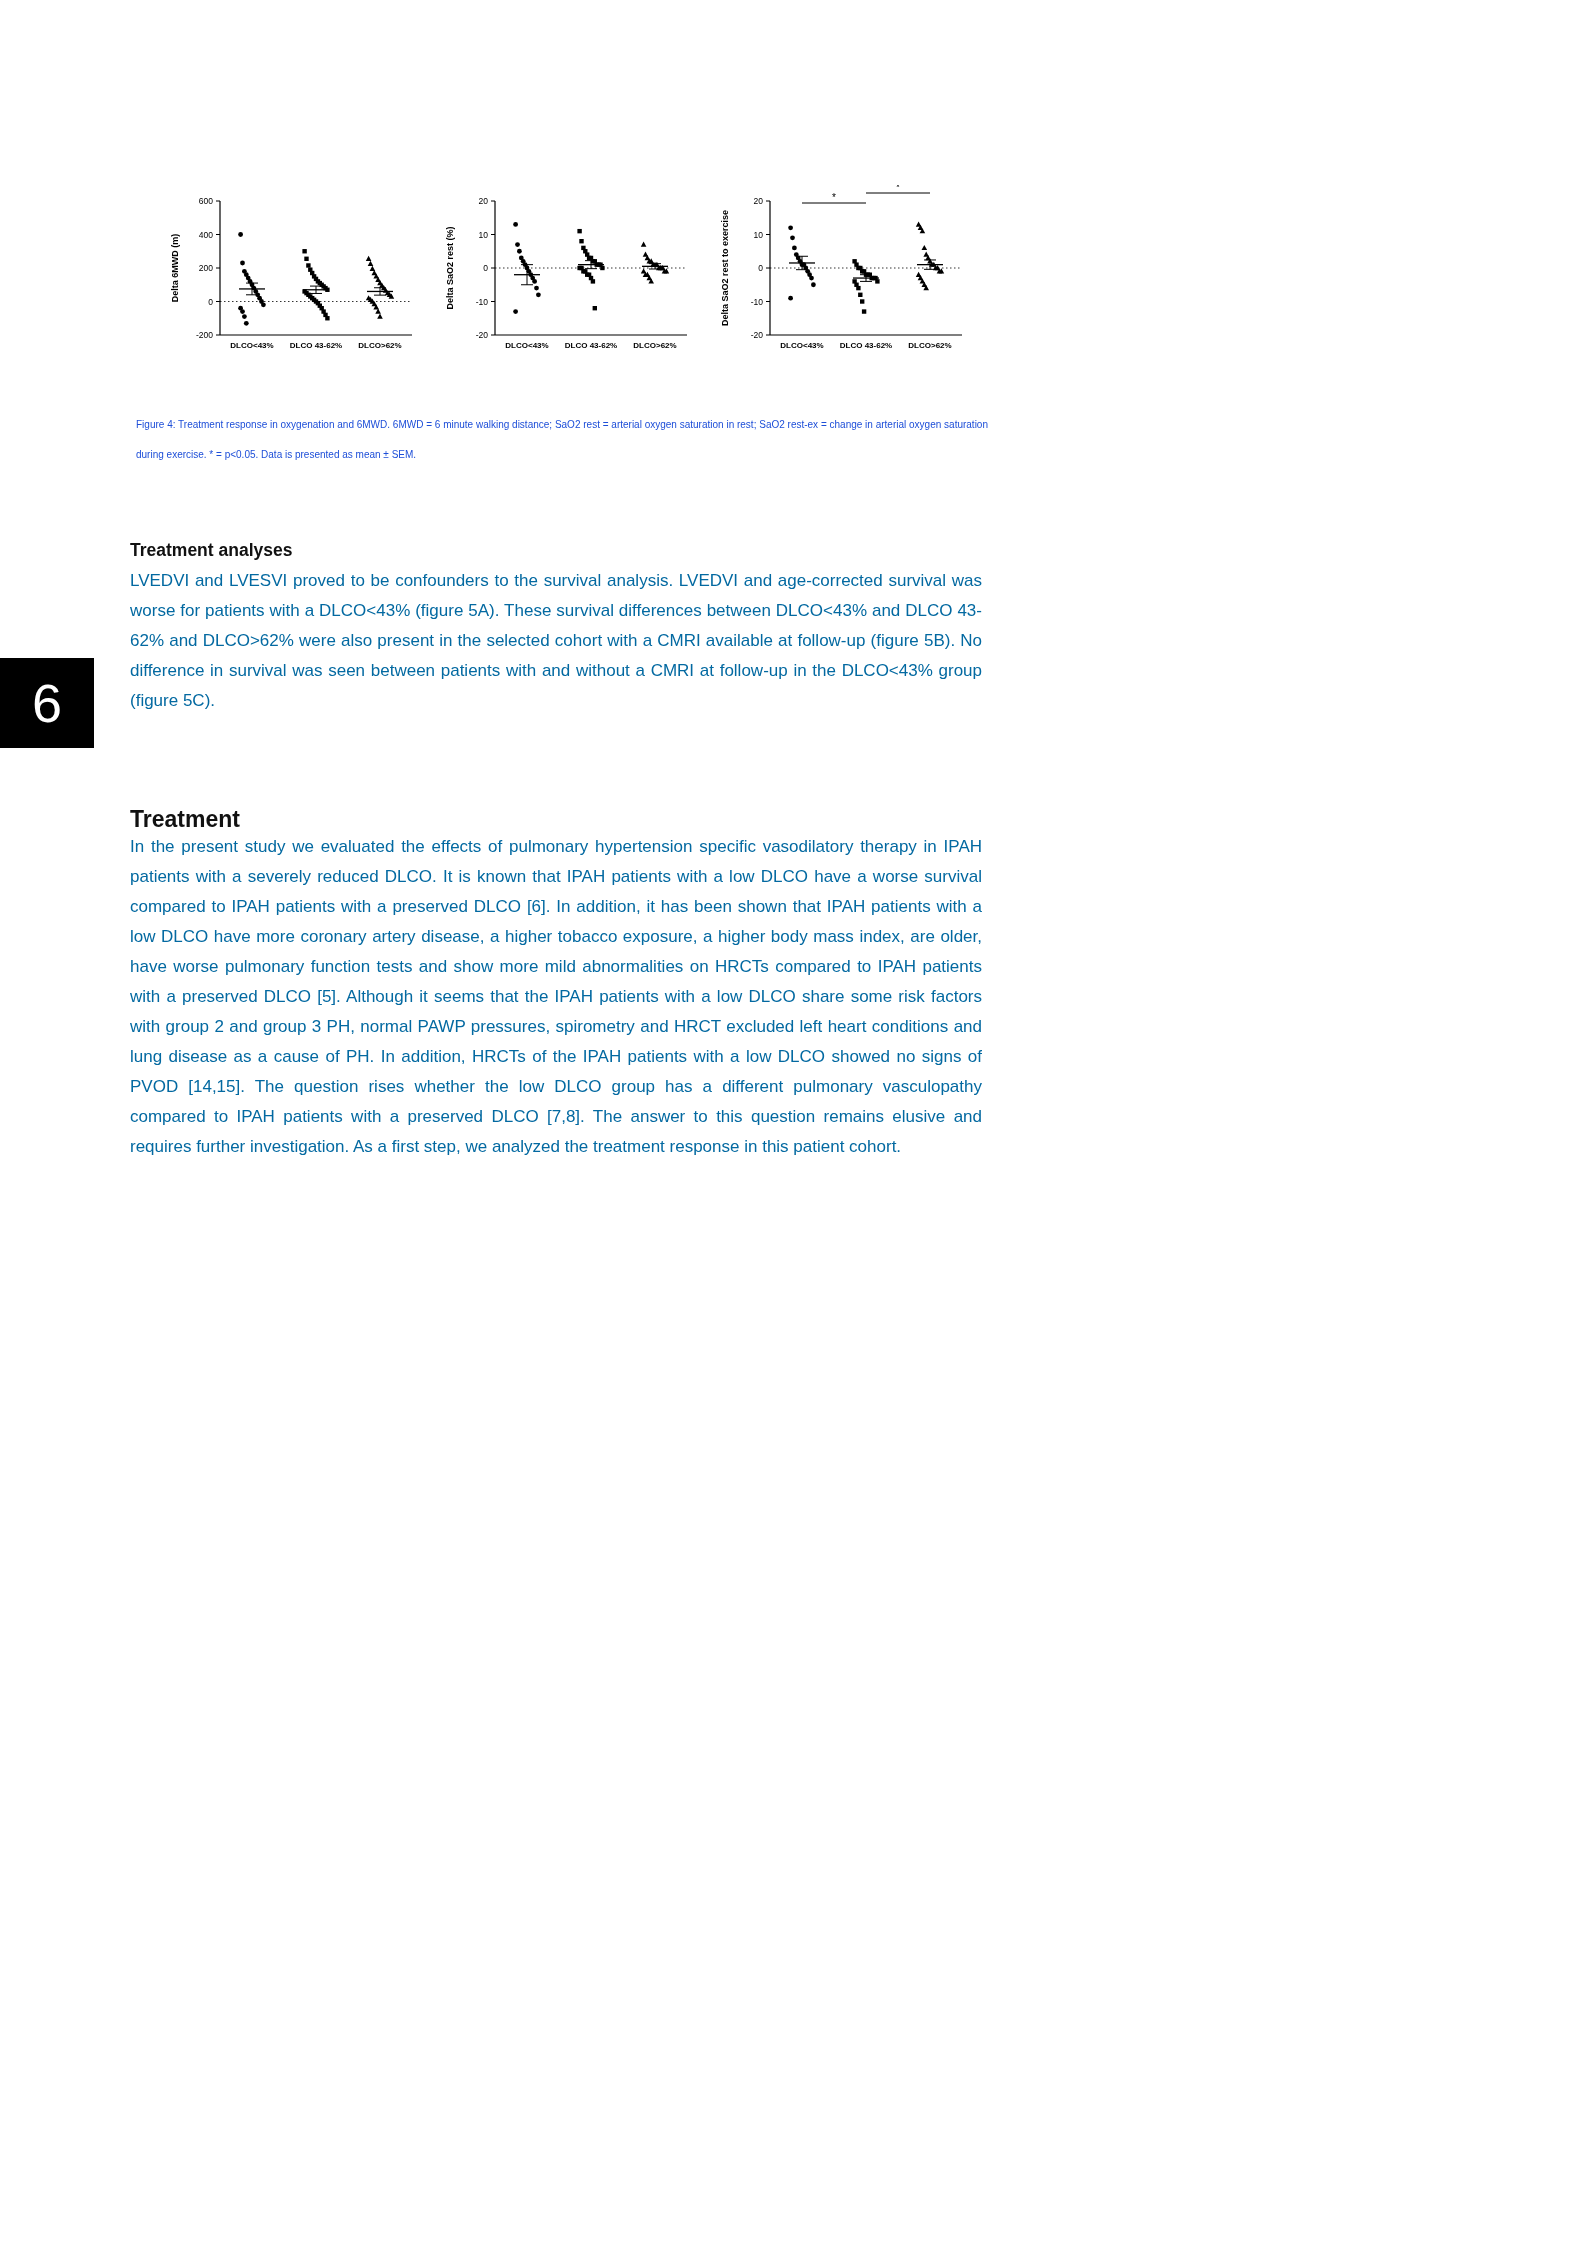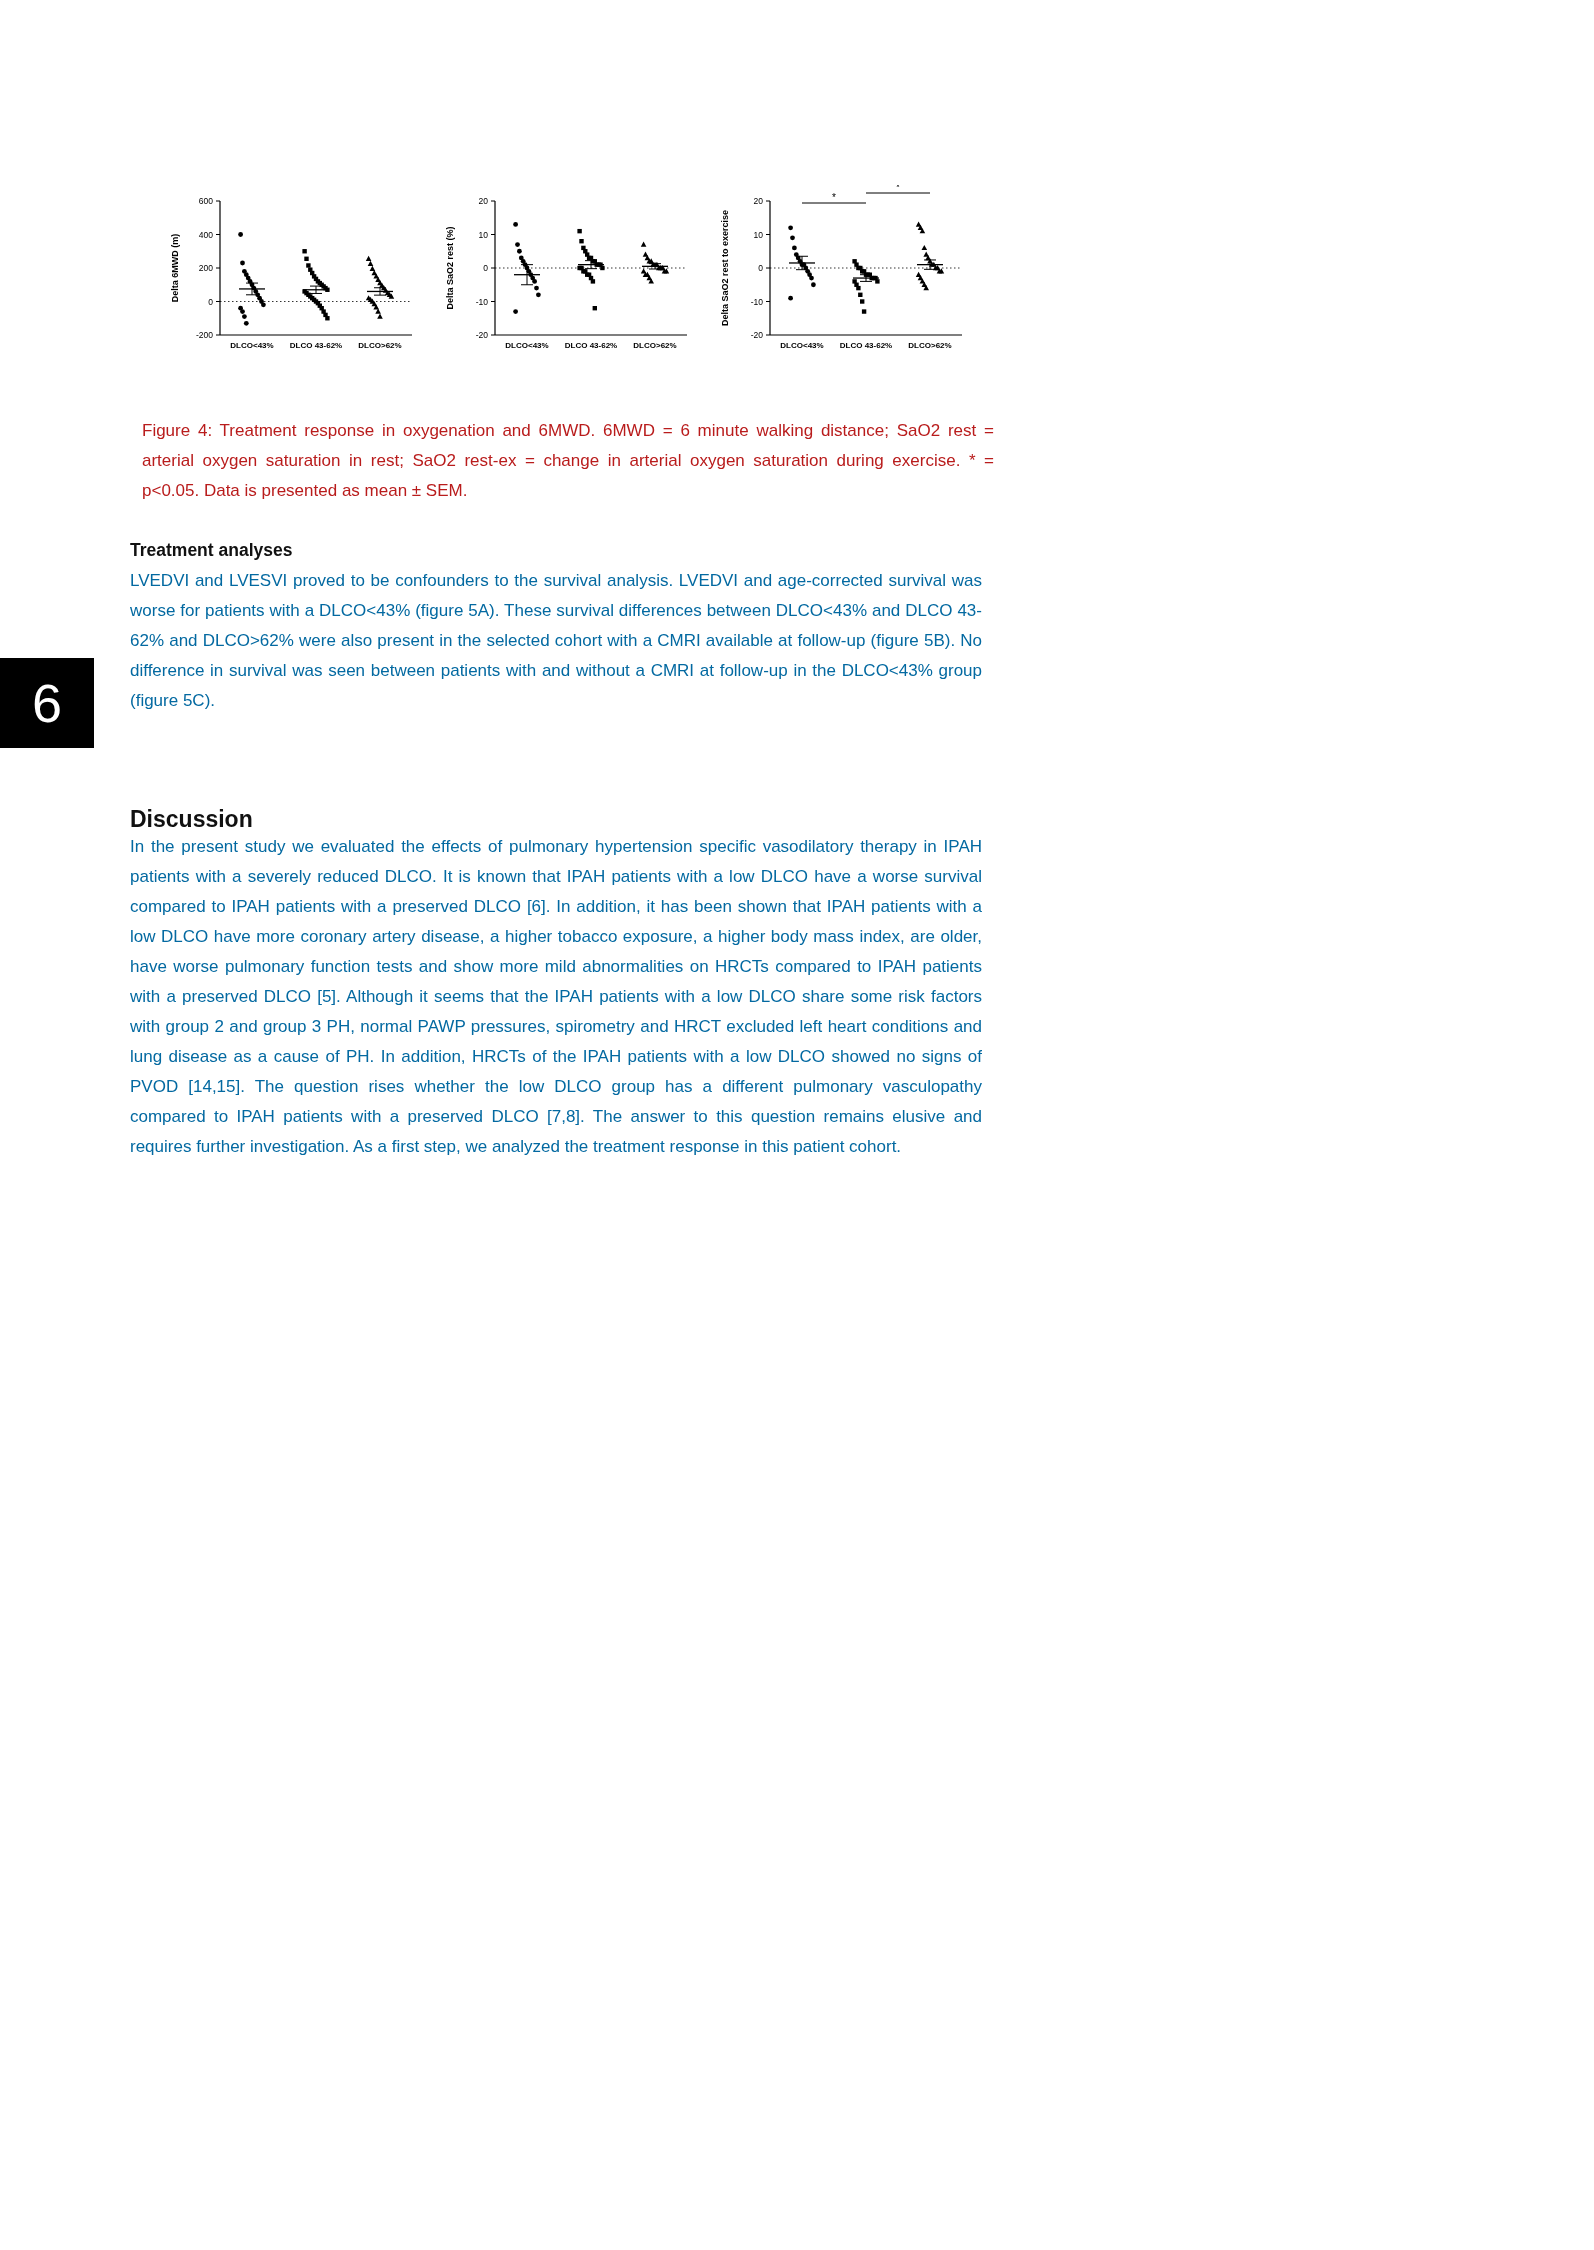--- a/index.html
+++ b/index.html
@@ -22,25 +22,25 @@
     display:flex;
     gap:25px;
   }
   .chart{width:250px;height:185px;}
   .chart svg text{font-family:"Liberation Sans", sans-serif; fill:#000;}
   .caption{
     position:absolute;
     top:404px;
     left:130px;
     width:852px;
-    margin:12px;
-    font-size:17px;
+    margin:6px;
+    font-size:10px;
     line-height:30px;
     text-align:justify;
-    color:#b91c1c;
+    color:#1d4ed8;
   }
   .heading-small{
     position:absolute;
     left:130px;
     top:540px;
     margin:0;
     font-size:17.5px;
     font-weight:bold;
     color:#111;
   }
@@ -351,18 +351,18 @@
           <line x1="148" y1="8" x2="212" y2="8" stroke="#000" stroke-width="1"></line>
           <text x="180" y="6" text-anchor="middle" font-size="10">*</text>
         </svg></div>
   </div>
 
   <p class="caption">Figure 4: Treatment response in oxygenation and 6MWD. 6MWD = 6 minute walking distance; SaO2 rest = arterial oxygen saturation in rest; SaO2 rest-ex = change in arterial oxygen saturation during exercise. * = p&lt;0.05. Data is presented as mean ± SEM.</p>
 
   <h3 class="heading-small">Treatment analyses</h3>
   <p class="body-par par-survival">LVEDVI and LVESVI proved to be confounders to the survival analysis. LVEDVI and age-corrected survival was worse for patients with a DLCO&lt;43% (figure 5A). These survival differences between DLCO&lt;43% and DLCO 43-62% and DLCO&gt;62% were also present in the selected cohort with a CMRI available at follow-up (figure 5B). No difference in survival was seen between patients with and without a CMRI at follow-up in the DLCO&lt;43% group (figure 5C).</p>
 
-  <h2 class="heading-large">Discussion</h2>
+  <h2 class="heading-large">Treatment</h2>
   <p class="body-par par-discussion">In the present study we evaluated the effects of pulmonary hypertension specific vasodilatory therapy in IPAH patients with a severely reduced DLCO. It is known that IPAH patients with a low DLCO have a worse survival compared to IPAH patients with a preserved DLCO [6]. In addition, it has been shown that IPAH patients with a low DLCO have more coronary artery disease, a higher tobacco exposure, a higher body mass index, are older, have worse pulmonary function tests and show more mild abnormalities on HRCTs compared to IPAH patients with a preserved DLCO [5]. Although it seems that the IPAH patients with a low DLCO share some risk factors with group 2 and group 3 PH, normal PAWP pressures, spirometry and HRCT excluded left heart conditions and lung disease as a cause of PH. In addition, HRCTs of the IPAH patients with a low DLCO showed no signs of PVOD [14,15]. The question rises whether the low DLCO group has a different pulmonary vasculopathy compared to IPAH patients with a preserved DLCO [7,8]. The answer to this question remains elusive and requires further investigation. As a first step, we analyzed the treatment response in this patient cohort.</p>
 
   <div class="page-tab">6</div>
 
 </div>
 
 </body></html>

